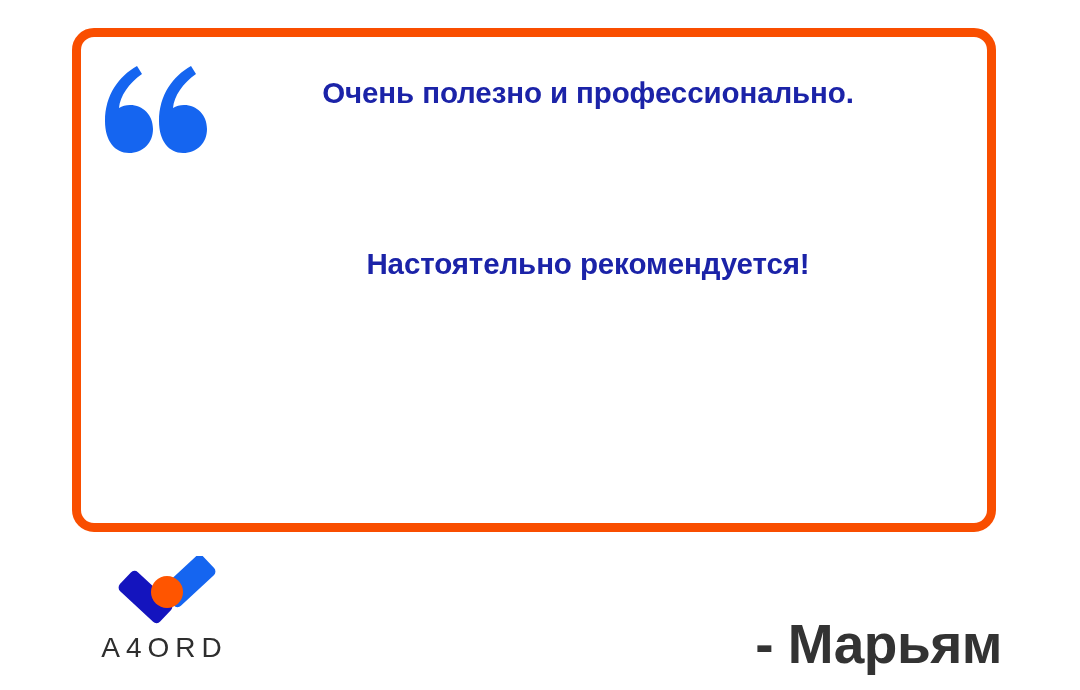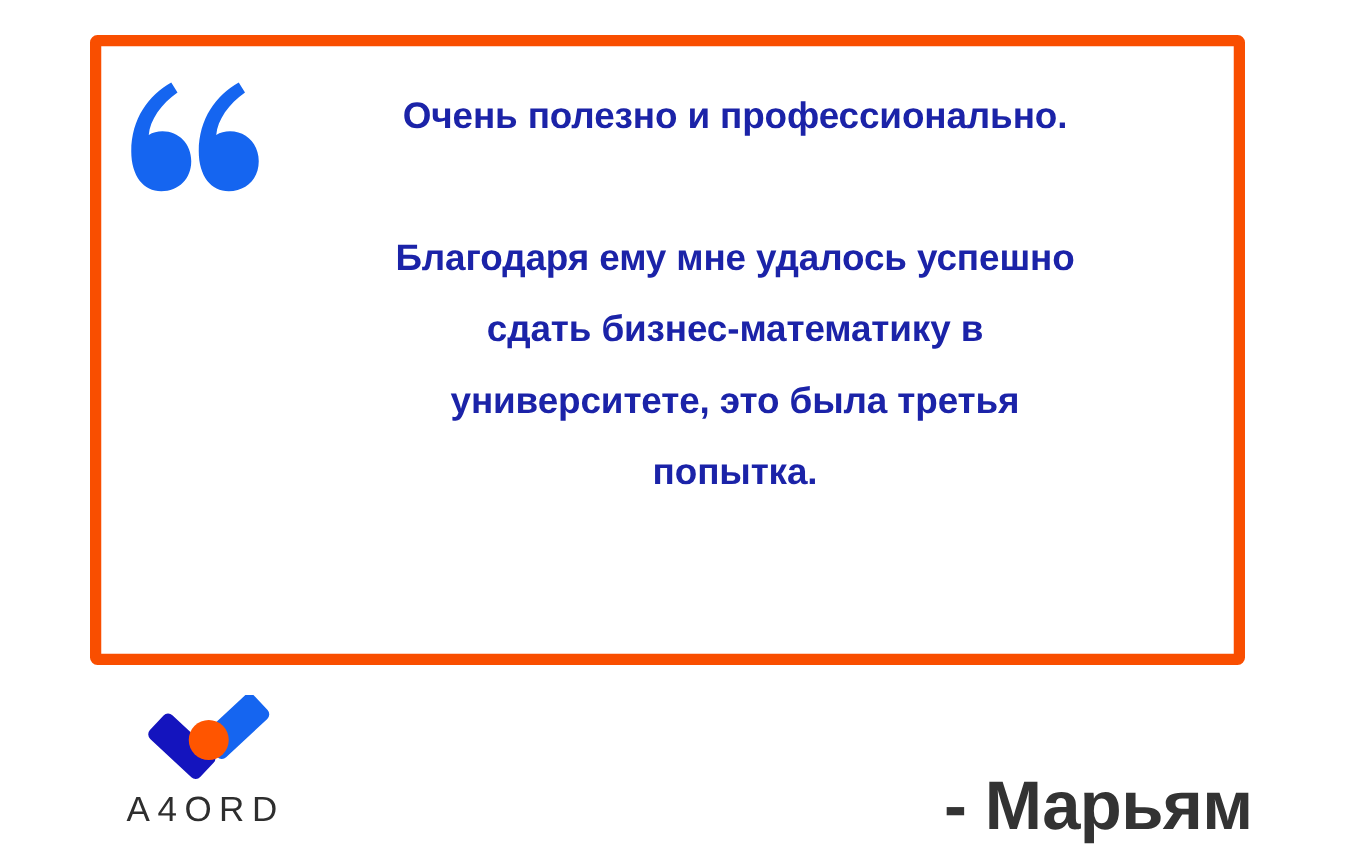--- a/index.html
+++ b/index.html
@@ -17,21 +17,21 @@
 
   
   .testimonial-card {
     position: absolute;
     left: 72px;
     top: 28px;
     width: 924px;
     height: 504px;
     box-sizing: border-box;
     border: 9px solid #F94E00;
-    border-radius: 6px;
+    border-radius: 22px;
     background: #ffffff;
     text-decoration: underline;
   }
 
   .quote-mark {
     position: absolute;
     left: 12px;
     top: 22px;
     width: 120px;
     height: 110px;
@@ -127,29 +127,26 @@
   </span>
 
   <div class="quote-body">
 
     <div class="quote-para first">
       <div class="quote-line">Очень полезно и профессионально.</div>
     </div>
 
     <div class="quote-spacer"></div>
 
-    <div class="quote-para">
-      <div class="quote-line">Благодаря ему мне удалось успешно</div>
-      <div class="quote-line">сдать бизнес-математику в</div>
-      <div class="quote-line">университете, это была третья</div>
-      <div class="quote-line">попытка.</div>
-    </div>
 
     <div class="quote-spacer small"></div>
 
+    <div class="quote-para">
+      <div class="quote-line">Настоятельно рекомендуется!</div>
+    </div>
 
   </div>
 </div>
 
 <div class="footer-row">
 
   <div class="brand-logo">
     <span class="brand-mark">
       <svg width="110" height="72" viewBox="0 0 110 72" xmlns="http://www.w3.org/2000/svg">
         <rect x="6" y="28" width="55" height="26" rx="5" ry="5" fill="#1414BE" transform="rotate(43 33.5 41)"></rect>

